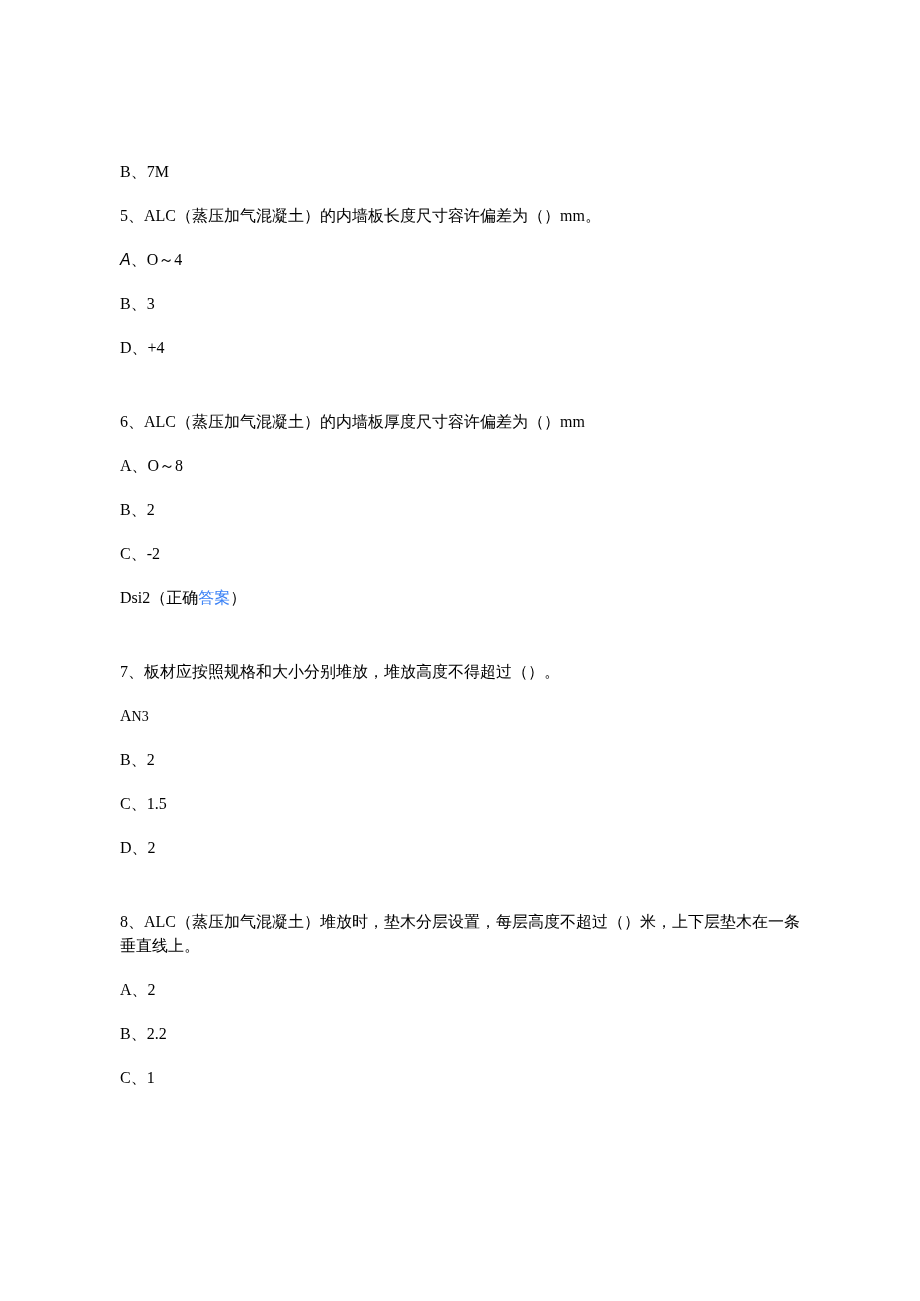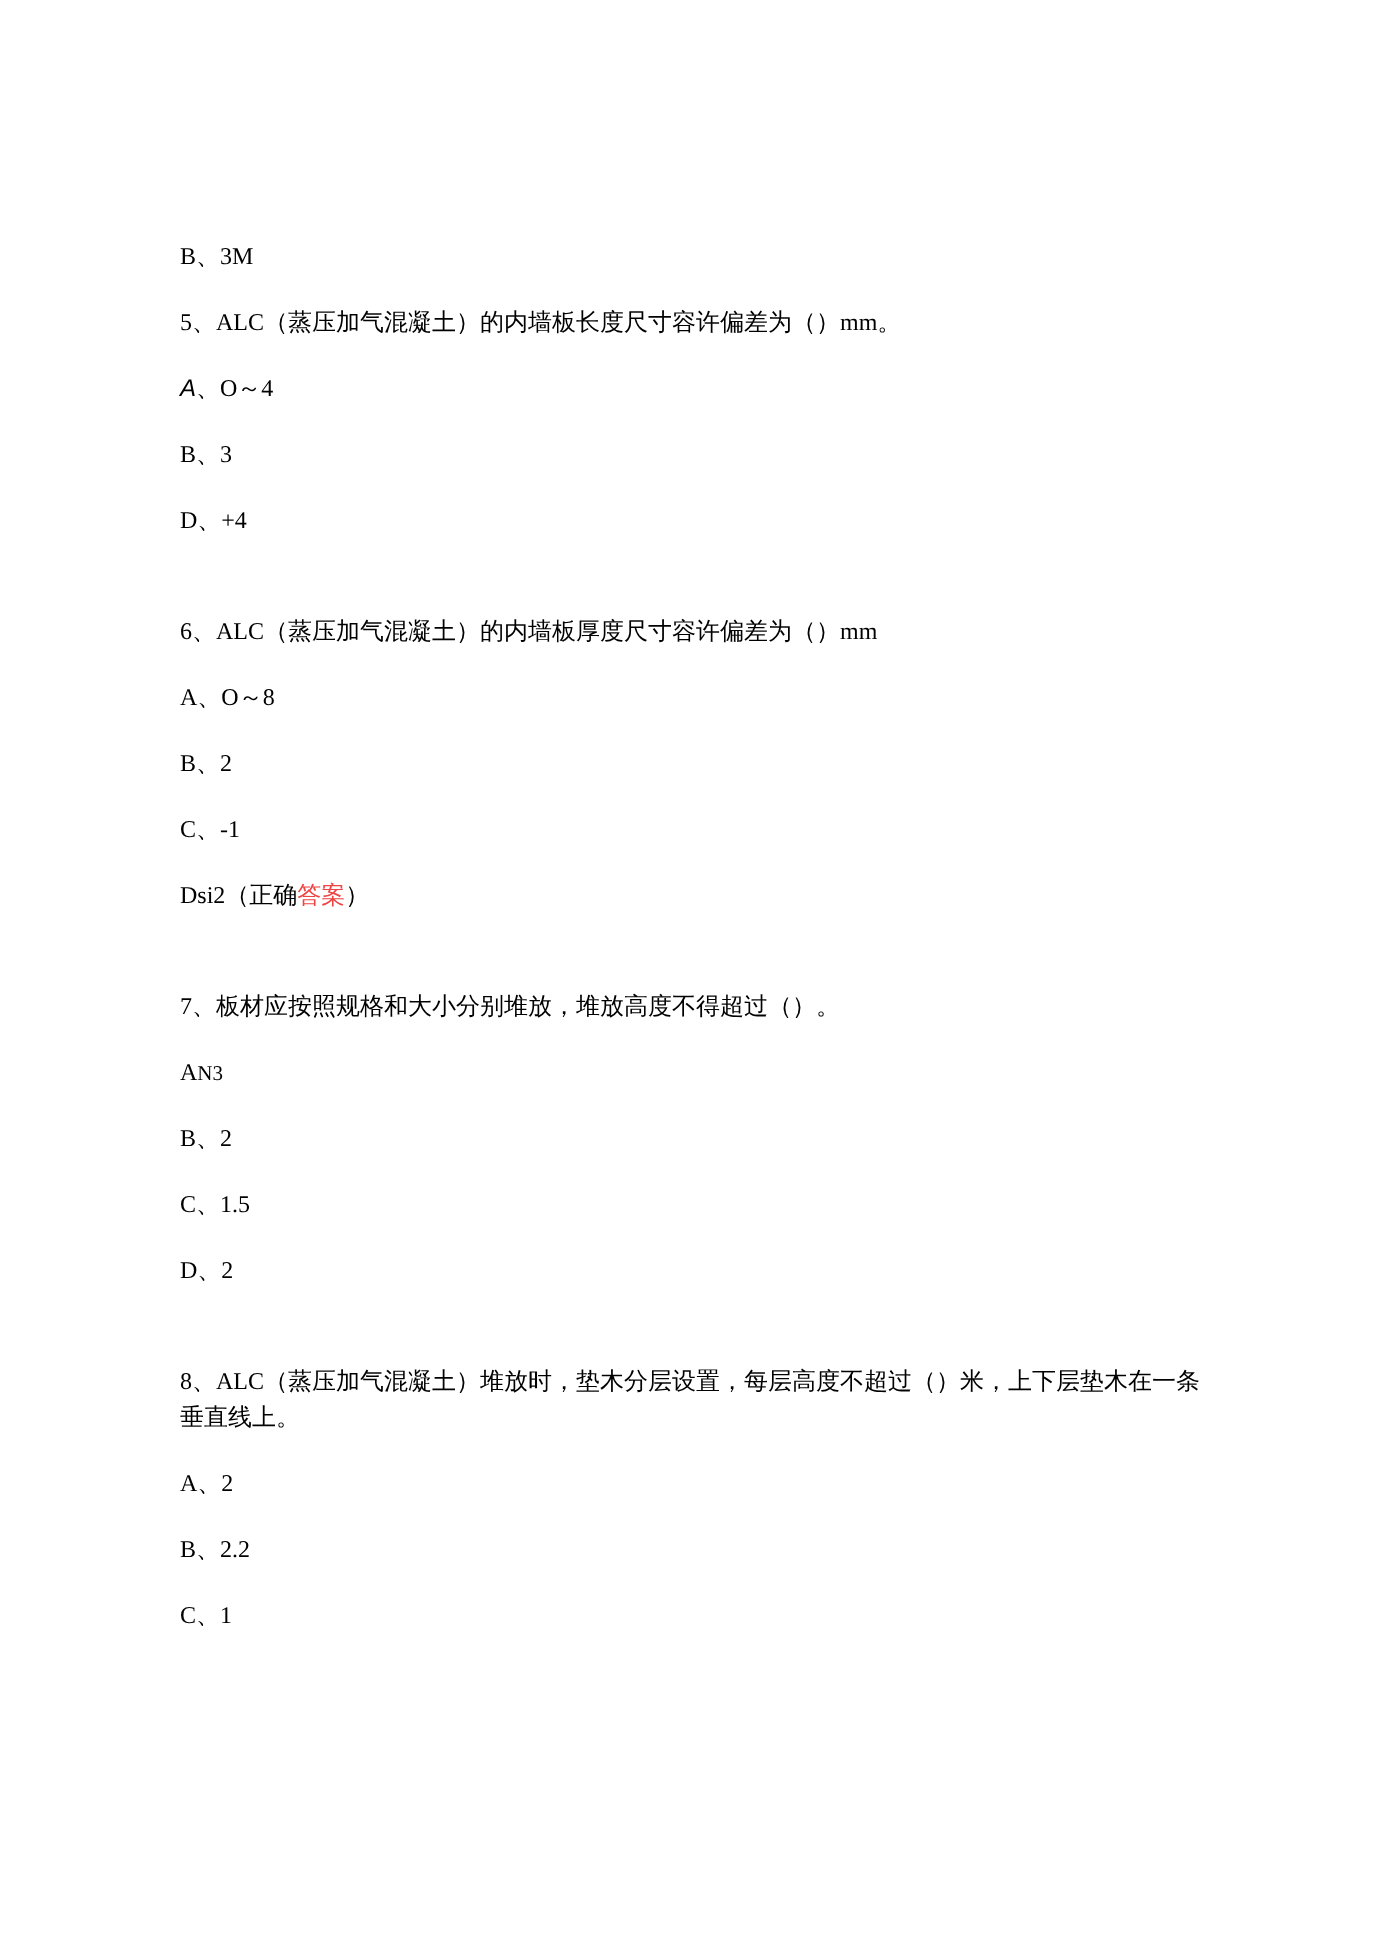--- a/index.html
+++ b/index.html
@@ -21,54 +21,54 @@
     padding: 160px 120px 200px 120px;
   }
   .line {
     margin-bottom: 20px;
     white-space: normal;
   }
   .gap {
     height: 30px;
   }
   .orange {
-    color: #ef4444;
+    color: #3b82f6;
   }
   .arial {
     font-family: Arial, "Microsoft YaHei", sans-serif;
   }
   .ital {
     font-style: italic;
   }
   .sep {
     letter-spacing: 0;
   }
 </style>
 </head>
 <body>
 
 <div class="page">
 
-  <div class="line">B、3M</div>
+  <div class="line">B、7M</div>
 
   <div class="line">5、ALC（蒸压加气混凝土）的内墙板长度尺寸容许偏差为（）mm。</div>
 
   <div class="line">
     <span class="arial ital">A</span><span class="sep">、</span><span>O～4</span>
   </div>
 
   <div class="line">B、3</div>
   <div class="line">D、+4</div>
 
   <div class="gap"></div>
 
   <div class="line">6、ALC（蒸压加气混凝土）的内墙板厚度尺寸容许偏差为（）mm</div>
   <div class="line">A、O～8</div>
   <div class="line">B、2</div>
-  <div class="line">C、-1</div>
+  <div class="line">C、-2</div>
   <div class="line">
     <span>Dsi2</span><span>（正确</span><span class="orange">答案</span><span>）</span>
   </div>
 
   <div class="gap"></div>
 
   <div class="line">7、板材应按照规格和大小分别堆放，堆放高度不得超过（）。</div>
   <div class="line">
     <span>A</span><span style="font-size:14px;">N3</span>
   </div>

